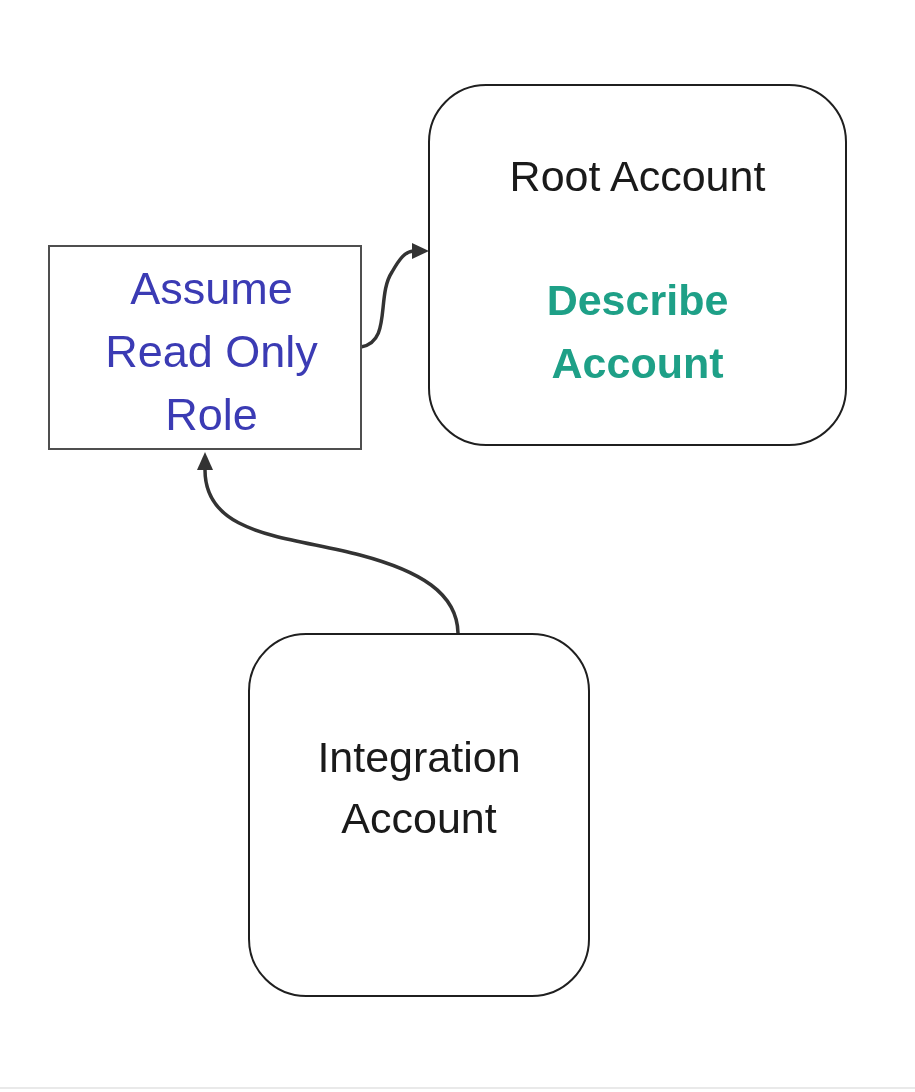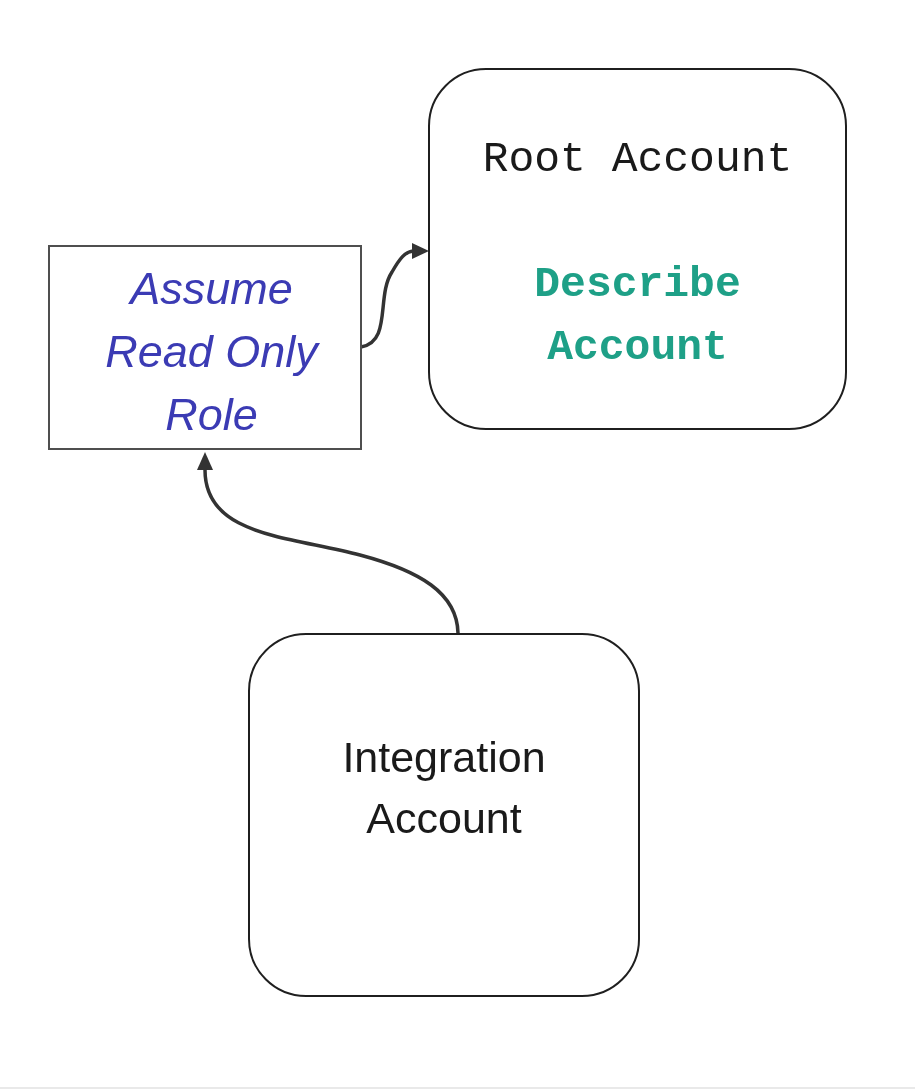--- a/index.html
+++ b/index.html
@@ -40,35 +40,34 @@
   }
   .node.rounded {
     border: 2px solid var(--node-border, #1f1f1f);
     border-radius: 58px;
   }
   .node.rect {
     border: 2px solid var(--rect-border, #4f4f4f);
   }
   .node-root {
     left: 428px;
-    top: 68px;
+    top: 84px;
     width: 419px;
     height: 362px;
-    font-family: Liberation Mono, monospace;
   }
   .node-assume {
     left: 48px;
     top: 245px;
     width: 314px;
     height: 205px;
   }
   .node-integration {
     left: 248px;
     top: 633px;
-    width: 392px;
+    width: 342px;
     height: 364px;
   }
   .node-title {
     white-space: pre-line;
     font-size: 43px;
     color: var(--text-primary, #1a1a1a);
   }
   .node-root .node-title {
     margin-top: 62px;
     line-height: 56px;
@@ -88,21 +87,20 @@
     line-height: 63px;
   }
   .node-integration .node-action {
     margin-top: -3px;
     line-height: 61px;
   }
   .assume-label {
     white-space: pre-line;
     padding-top: 10px;
     font-size: 45px;
-    font-style: italic;
     line-height: 63px;
     color: var(--accent-blue, #3b3bb4);
     padding-left: 13px;
   }
   .footer-line {
     position: absolute;
     left: 0;
     top: 1087px;
     width: 915px;
     height: 2px;

